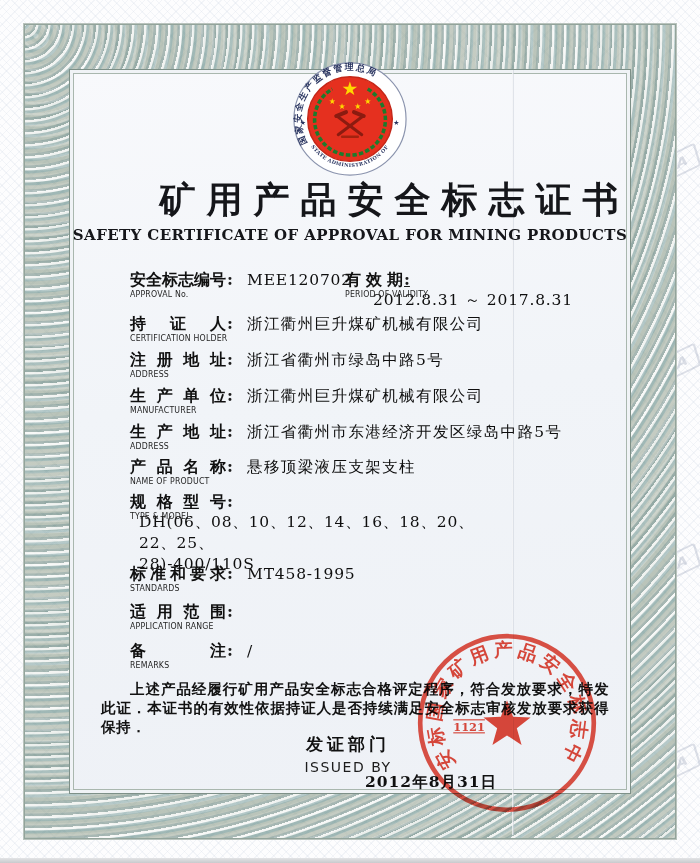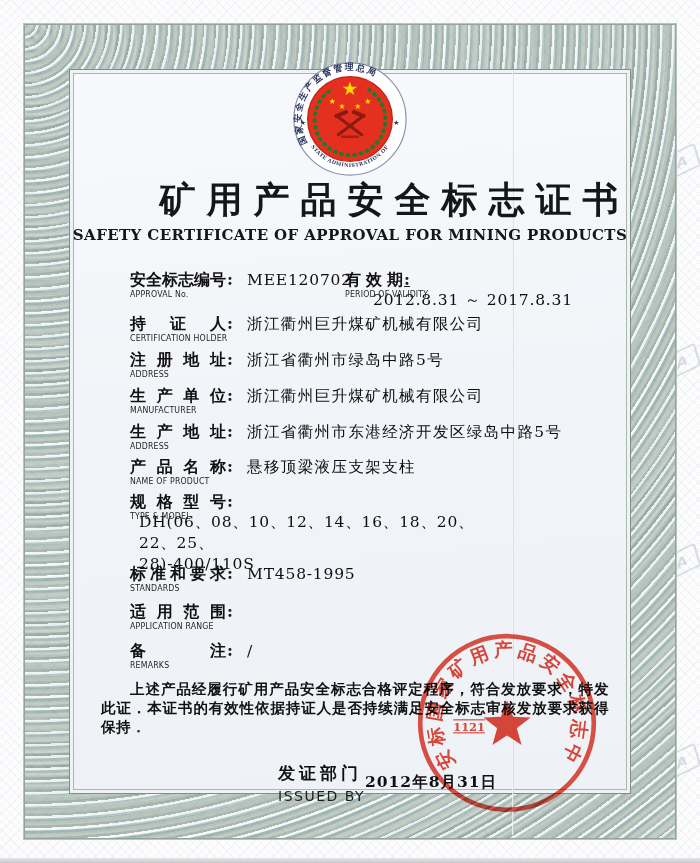--- a/index.html
+++ b/index.html
@@ -60,21 +60,21 @@
     white-space:nowrap;color:#1e1e1e;font-family:"DejaVu Sans","Liberation Sans",sans-serif;transform:scale(.92);transform-origin:left top;}
   .fval{display:inline-block;vertical-align:top;margin-left:9px;font-size:15.5px;
     letter-spacing:1.4px;line-height:21px;color:#0e0e0e;font-weight:500;white-space:pre-line;max-width:355px;}
   .fval.num{letter-spacing:.8px;}
   .pair-right{position:absolute;left:215px;top:0;text-decoration:underline;}
   
   .statement{position:absolute;left:101px;top:679px;width:508px;
     font-size:14.5px;line-height:19px;letter-spacing:.6px;font-weight:600;
     text-align:justify;text-indent:2em;color:#121212;}
   
-  .issuer{position:absolute;left:278px;top:762px;width:140px;text-align:left;}
+  .issuer{position:absolute;left:278px;top:733px;width:140px;text-align:center;}
   .issuer-zh{font-size:17px;font-weight:bold;letter-spacing:4px;color:#101010;}
   .issuer-en{font-size:14px;letter-spacing:1.5px;margin-top:3px;color:#1c1c1c;
     font-family:"DejaVu Sans","Liberation Sans",sans-serif;}
   .issue-date{position:absolute;left:365px;top:772px;font-size:15.5px;font-weight:bold;
     letter-spacing:1px;color:#101010;}
   
   .seal{position:absolute;left:414px;top:630px;width:186px;height:186px;opacity:.92;mix-blend-mode:multiply;}
 </style>
 </head>
 <body>

